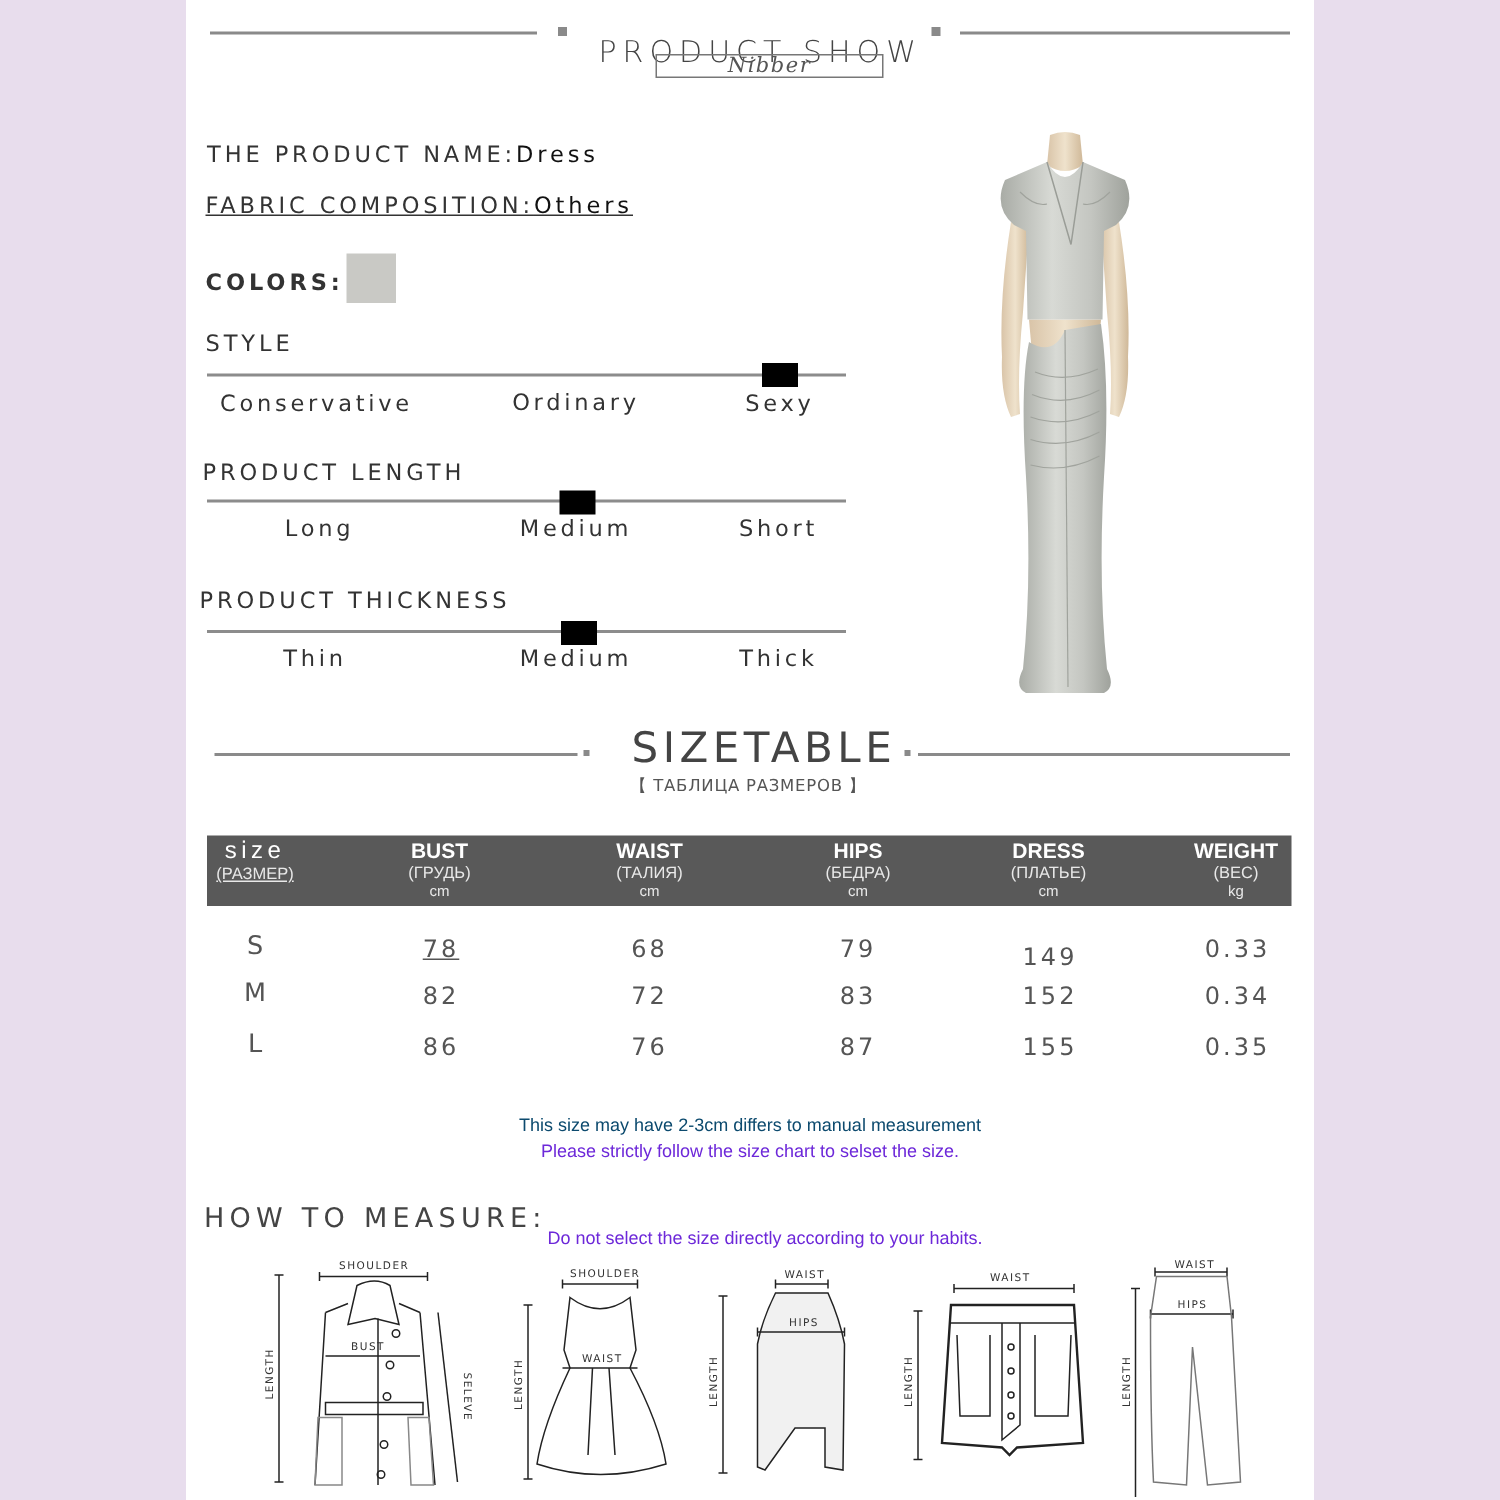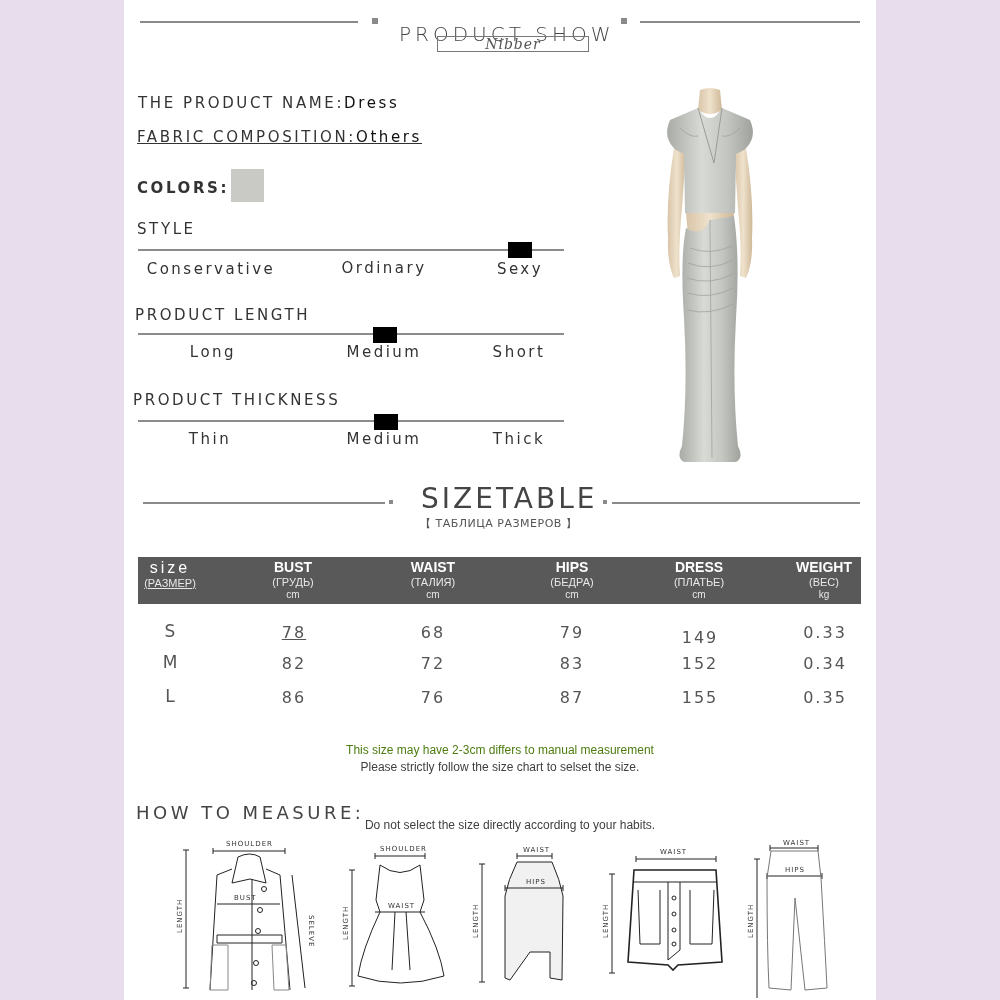--- a/index.html
+++ b/index.html
@@ -32,22 +32,22 @@
   .th .t1 { font-size: 14px; font-weight: bold; display: block; line-height: 17px; margin-top: 2px; }
   .th .t2 { font-size: 11px; display: block; line-height: 13px; color: #e8e8e8; }
   .th .t3 { font-size: 10px; display: block; line-height: 11px; color: #e8e8e8; }
   .th.first .t1 { font-weight: normal; font-size: 16px; letter-spacing: 3px; margin-top: 2px; }
   .th.first .t2 { font-size: 11px; margin-top: 1px; text-decoration: underline; }
 
   .td { position: absolute; font-family: "DejaVu Sans", sans-serif; font-size: 16px; color: #555; letter-spacing: 2px; transform: translateX(-50%); white-space: nowrap; }
   .td.size { font-size: 17px; letter-spacing: 0; }
 
   .note { position: absolute; left: 0; width: 1000px; text-align: center; font-family: "Liberation Sans", sans-serif; font-size: 12px; }
-  .note.gray { color: #4d7c0f; }
-  .note.red { color: #404040; line-height: 12px; }
+  .note.gray { color: #0c4a6e; }
+  .note.red { color: #6d28d9; line-height: 12px; }
 
   .htm { position: absolute; left: 136px; top: 802px; font-family: "DejaVu Sans", sans-serif; font-size: 18px; letter-spacing: 3.5px; color: #444; }
   .diagram { position: absolute; }
   .diagram svg { width: 100%; height: 100%; }
   .dlabel { font-family: "DejaVu Sans", sans-serif; font-size: 7px; fill: #333; letter-spacing: 1px; }
 </style>
 </head>
 <body>
 
 <div class="panel"></div>

